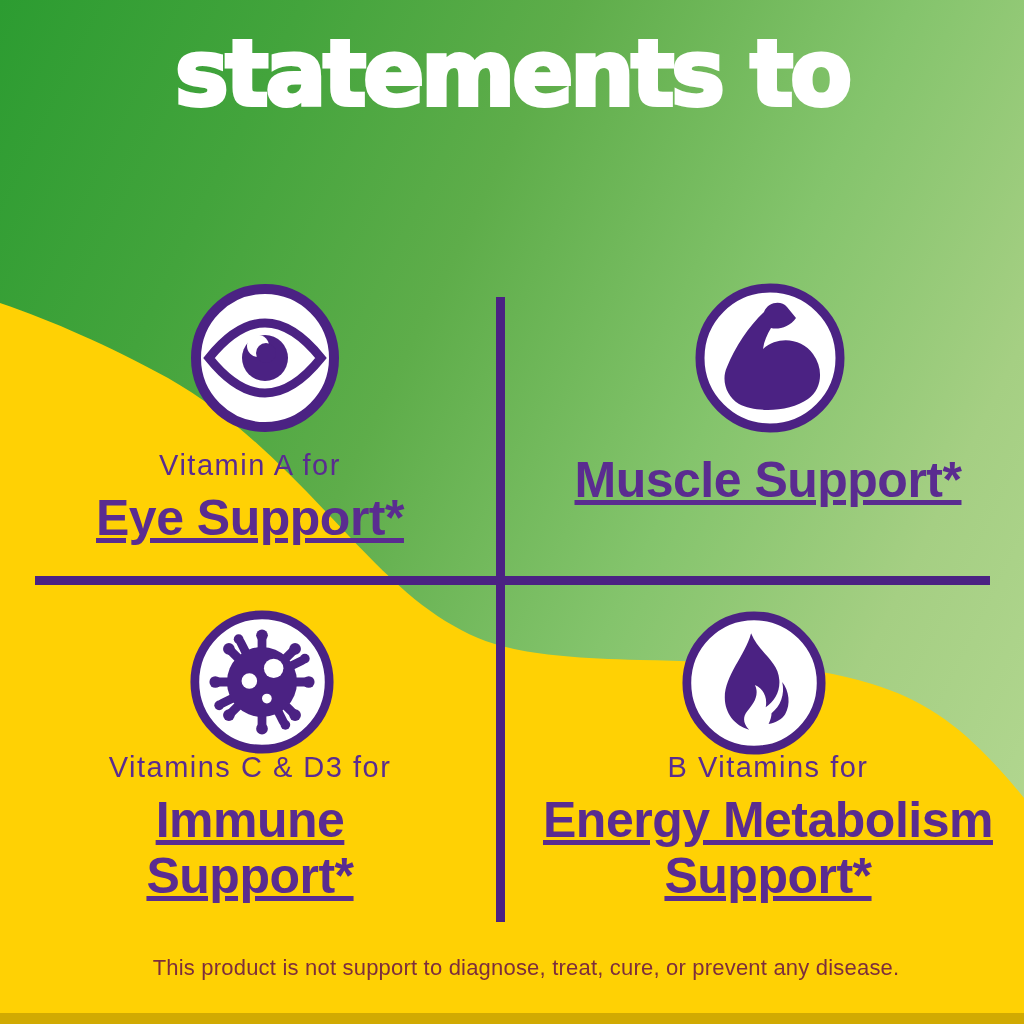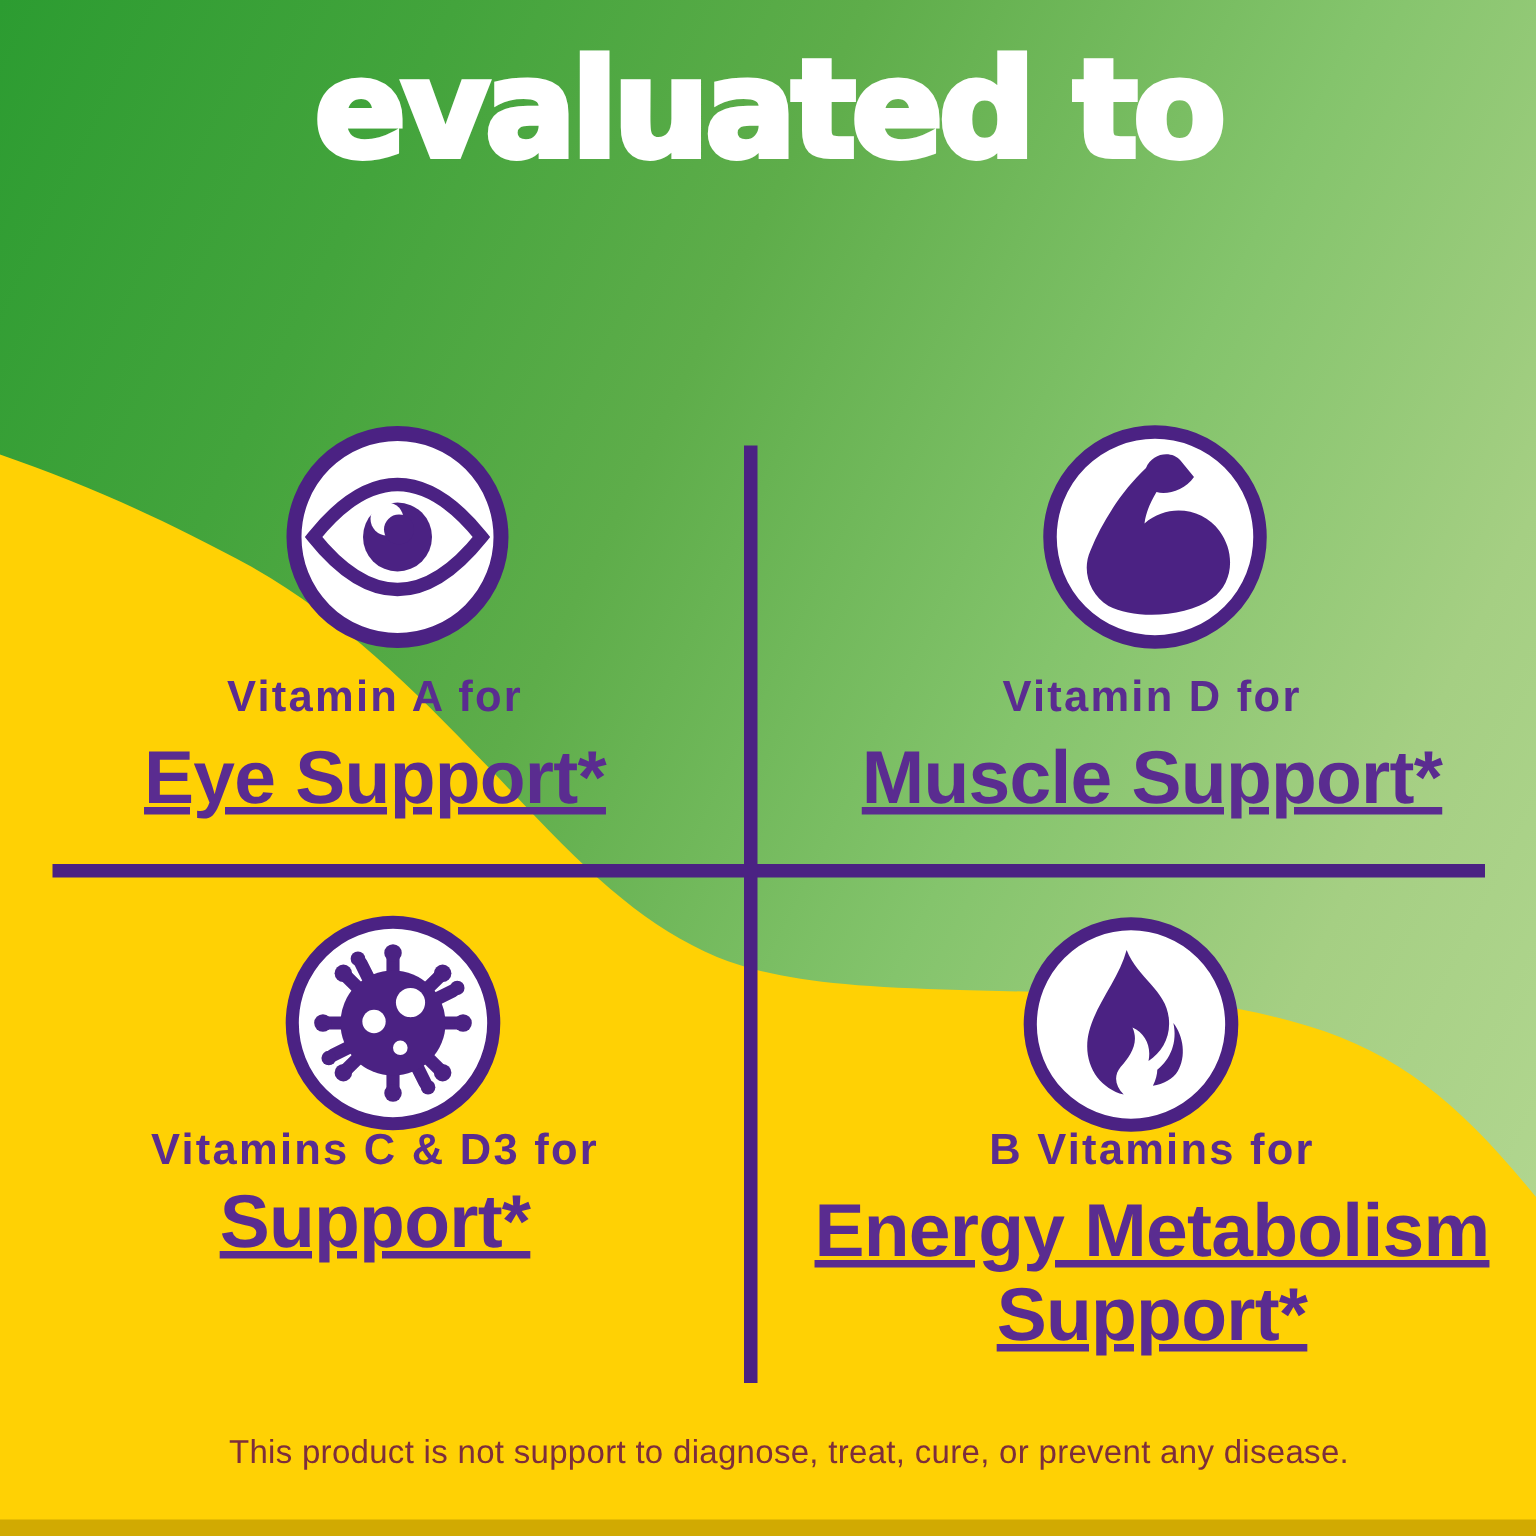--- a/index.html
+++ b/index.html
@@ -31,21 +31,21 @@
   .icon.tl{left:190px;top:283px;}
   .icon.tr{left:695px;top:283px;}
   .icon.bl{left:189px;top:609px;}
   .icon.br{left:681px;top:610px;}
 
   .qtext{position:absolute;z-index:3;text-align:center;color:var(--purple_text);}
   .qtext.left{left:0;width:500px;}
   .qtext.right{left:512px;width:512px;}
   .qtext.toprow{top:446px;}
   .qtext.botrow{top:748px;}
-  .subtitle{font-size:29px;font-weight:700;letter-spacing:1.5px;line-height:38px;}
+  .subtitle{font-size:29px;font-weight:400;letter-spacing:1.5px;line-height:38px;}
   .heading{font-size:50px;font-weight:700;letter-spacing:-0.5px;line-height:56px;margin-top:6px;text-decoration:underline;}
 
   .disclaimer{
     position:absolute;top:954px;left:0;width:100%;padding-left:28px;box-sizing:border-box;
     z-index:5;text-align:center;color:var(--maroon);
     font-size:22px;line-height:27px;font-weight:400;letter-spacing:.2px;
   }
 </style>
 </head>
 <body>
@@ -57,21 +57,21 @@
          C 55 322, 105 344, 168 378
          C 238 418, 288 472, 348 535
          C 398 588, 432 618, 478 638
          C 515 653, 560 658, 640 660
          C 725 662, 805 663, 872 684
          C 935 703, 975 738, 1024 798
          L 1024 1024 L 0 1024 Z"></path>
   </svg>
 
   <div class="title">
-    <div>evaluated to</div>
+    <div>statements to</div>
   </div>
 
   <div class="divider h"></div>
   <div class="divider v"></div>
 
   <svg class="icon tl" width="150" height="150" viewBox="0 0 150 150">
     <circle cx="75" cy="75" r="69" fill="#fff" stroke="#4b2283" stroke-width="10"></circle>
     <path d="M19 75 Q47 40 75 40 Q103 40 131 75 Q103 110 75 110 Q47 110 19 75 Z" fill="none" stroke="#4b2283" stroke-width="9"></path>
     <circle cx="75" cy="75" r="23" fill="#4b2283"></circle>
     <circle cx="68" cy="63" r="11" fill="#fff"></circle>
@@ -144,26 +144,26 @@
          C 104 112, 97 116, 90 117
          C 92 113, 93 109, 93 106 Z"></path>
   </svg>
 
   <div class="qtext left toprow">
     <div class="subtitle">Vitamin A for</div>
     <div class="heading">Eye Support*</div>
   </div>
 
   <div class="qtext right toprow">
-    <div class="subtitle">Vitamin D for</div>
     <div class="heading">Muscle Support*</div>
   </div>
 
   <div class="qtext left botrow">
     <div class="subtitle">Vitamins C &amp; D3 for</div>
+    <div class="heading">Immune</div>
     <div class="heading" style="margin-top:0;">Support*</div>
   </div>
 
   <div class="qtext right botrow">
     <div class="subtitle">B Vitamins for</div>
     <div class="heading">Energy Metabolism</div>
     <div class="heading" style="margin-top:0;">Support*</div>
   </div>
 
   <div class="disclaimer">

